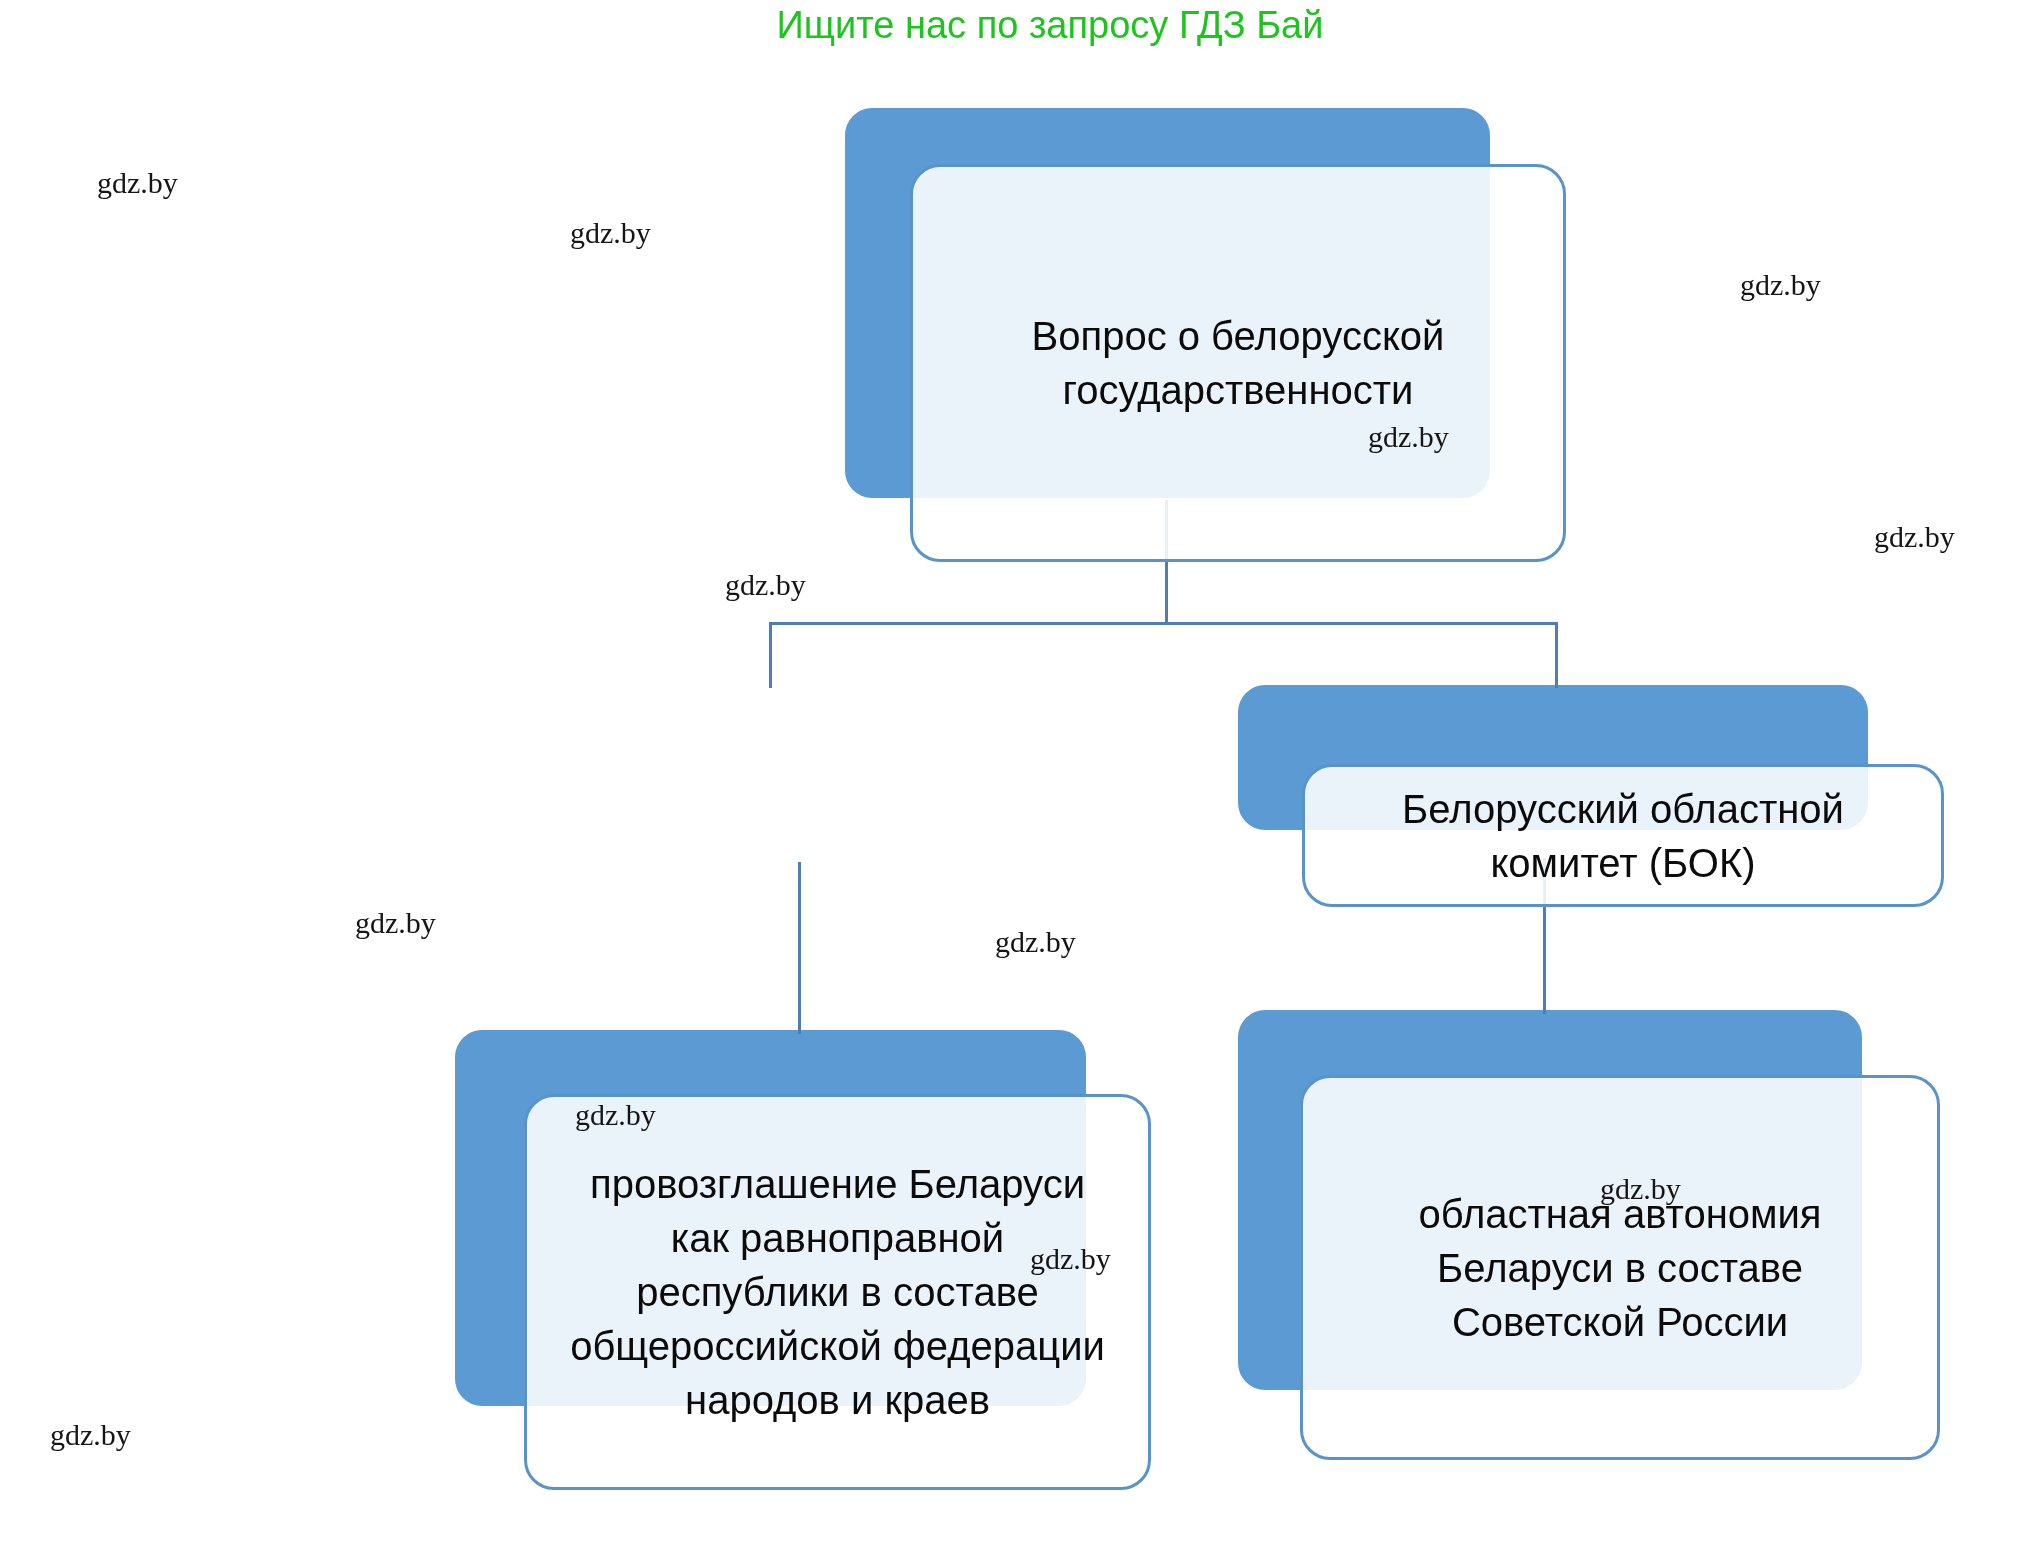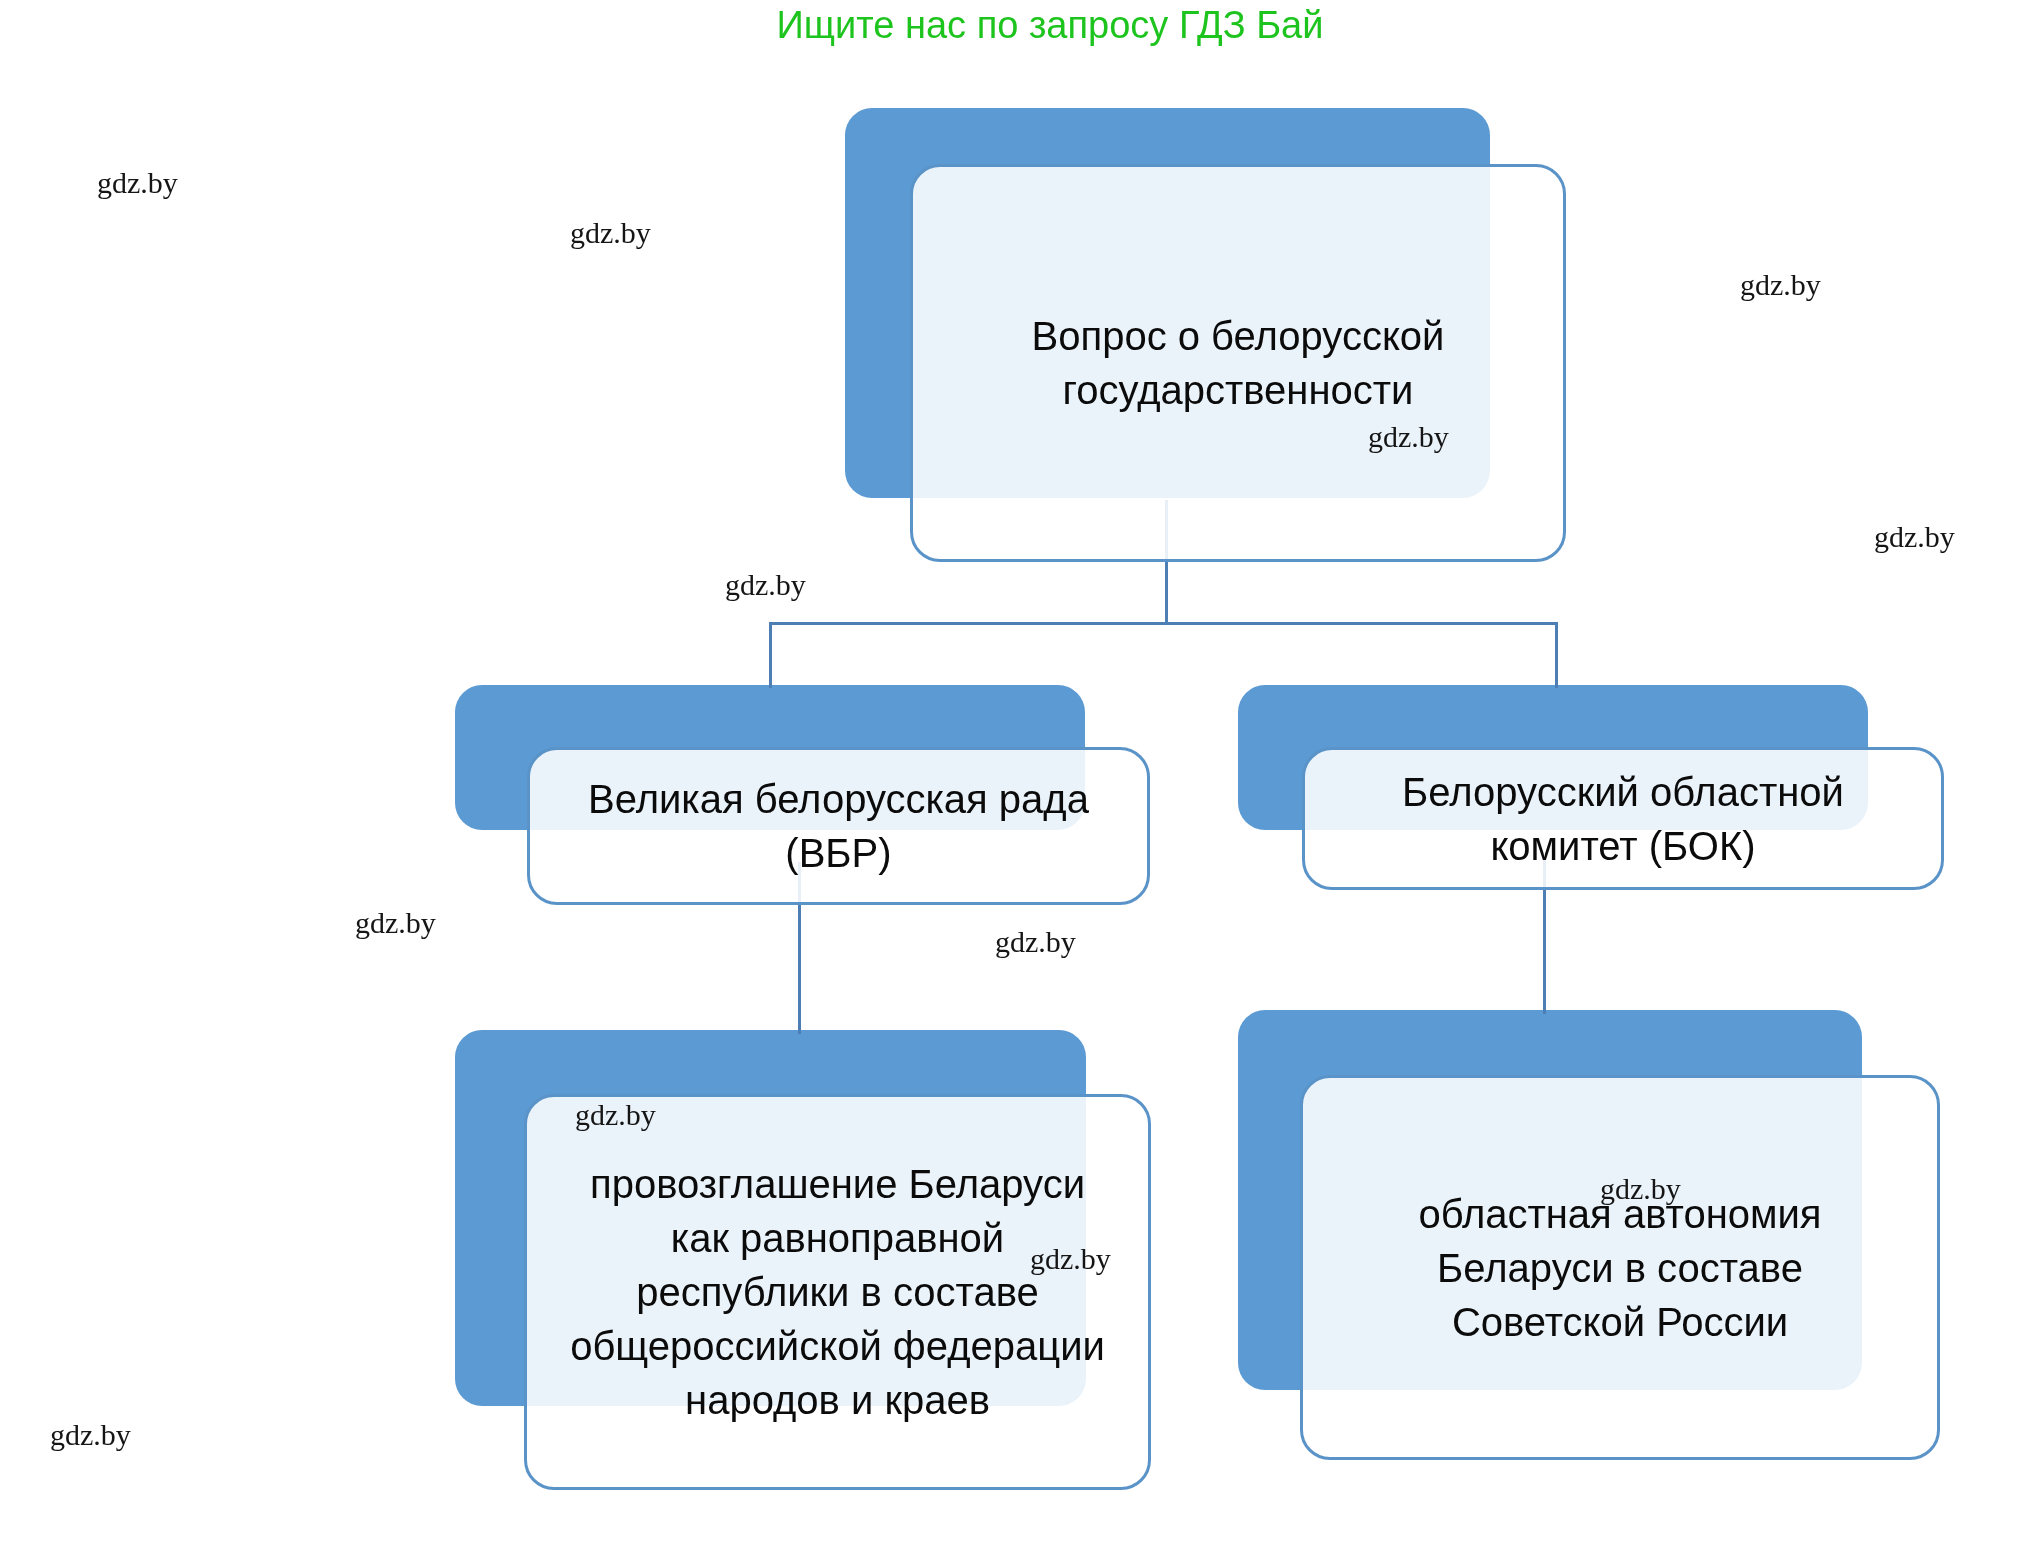--- a/index.html
+++ b/index.html
@@ -63,31 +63,24 @@
   <div class="conn" style="left:1543px;top:858px;width:3px;height:156px;"></div>
 
   <div class="node" style="left:845px;top:108px;width:721px;height:454px;padding-left:32px;">
     <div class="node-back" style="left:0;top:0;width:645px;height:390px;"></div>
     <div class="node-front" style="left:65px;top:56px;width:656px;height:398px;">
       <span class="node-label">Вопрос о белорусской
 государственности</span>
     </div>
   </div>
 
-  <div class="node" style="left:455px;top:685px;width:695px;height:220px;">
-    <div class="node-back" style="left:0;top:0;width:630px;height:145px;"></div>
-    <div class="node-front" style="left:72px;top:62px;width:623px;height:158px;">
-      <span class="node-label">Великая белорусская рада
-(ВБР)</span>
-    </div>
-  </div>
 
   <div class="node" style="left:1238px;top:685px;width:706px;height:220px;">
     <div class="node-back" style="left:0;top:0;width:630px;height:145px;"></div>
-    <div class="node-front" style="left:64px;top:62px;width:642px;height:143px;">
+    <div class="node-front" style="left:64px;top:79px;width:642px;height:143px;">
       <span class="node-label">Белорусский областной
 комитет (БОК)</span>
     </div>
   </div>
 
   <div class="node" style="left:1238px;top:1010px;width:702px;height:450px;">
     <div class="node-back" style="left:0;top:0;width:624px;height:380px;"></div>
     <div class="node-front" style="left:62px;top:65px;width:640px;height:385px;">
       <span class="node-label">областная автономия
 Беларуси в составе

